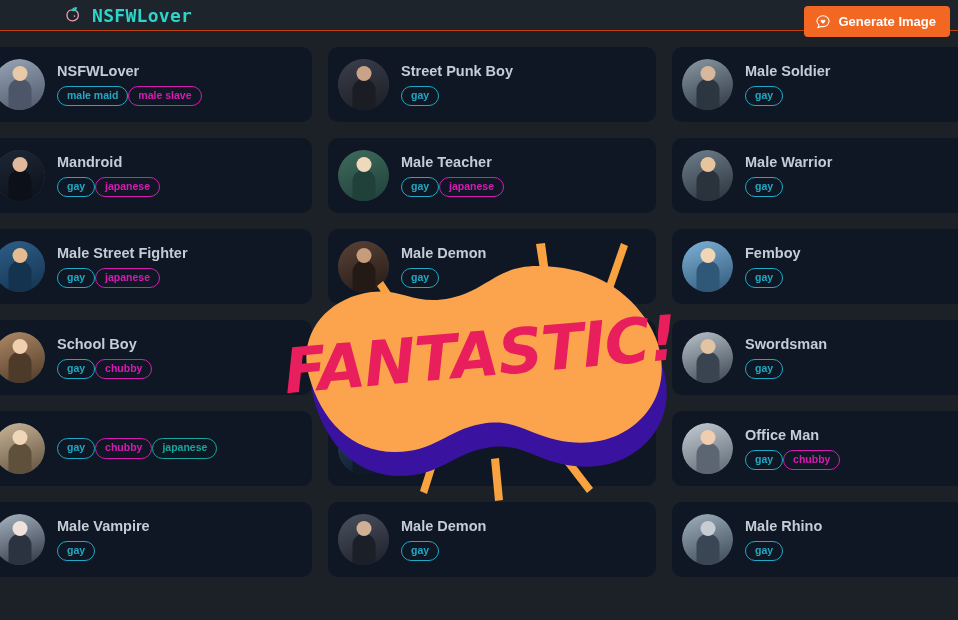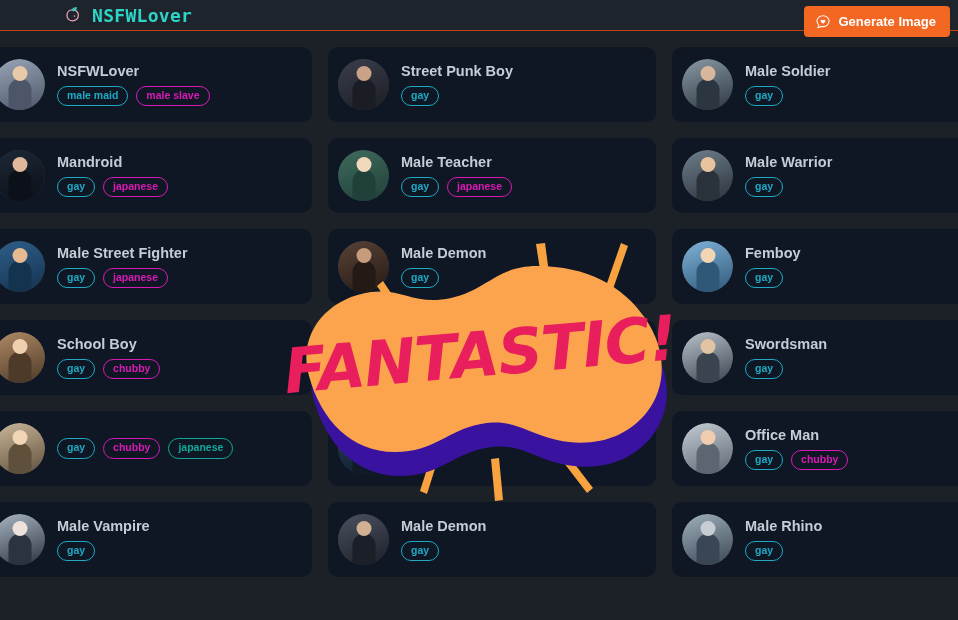--- a/index.html
+++ b/index.html
@@ -118,21 +118,21 @@
     flex-direction: column;
     gap: 7px;
     min-width: 0;
   }
   .card-title {
     color: #c4ccd8;
     font-size: 14.5px;
     font-weight: bold;
     white-space: nowrap;
   }
-  .tags { display: flex; gap: 8px; }
+  .tags { display: flex; }
   .tag {
     font-size: 10.5px;
     font-weight: bold;
     padding: 2px 9px 3px;
     border-radius: 999px;
     border: 1px solid currentColor;
     white-space: nowrap;
     line-height: 1.25;
   }
   .tag-cyan    { color: #1fa9c4; }

